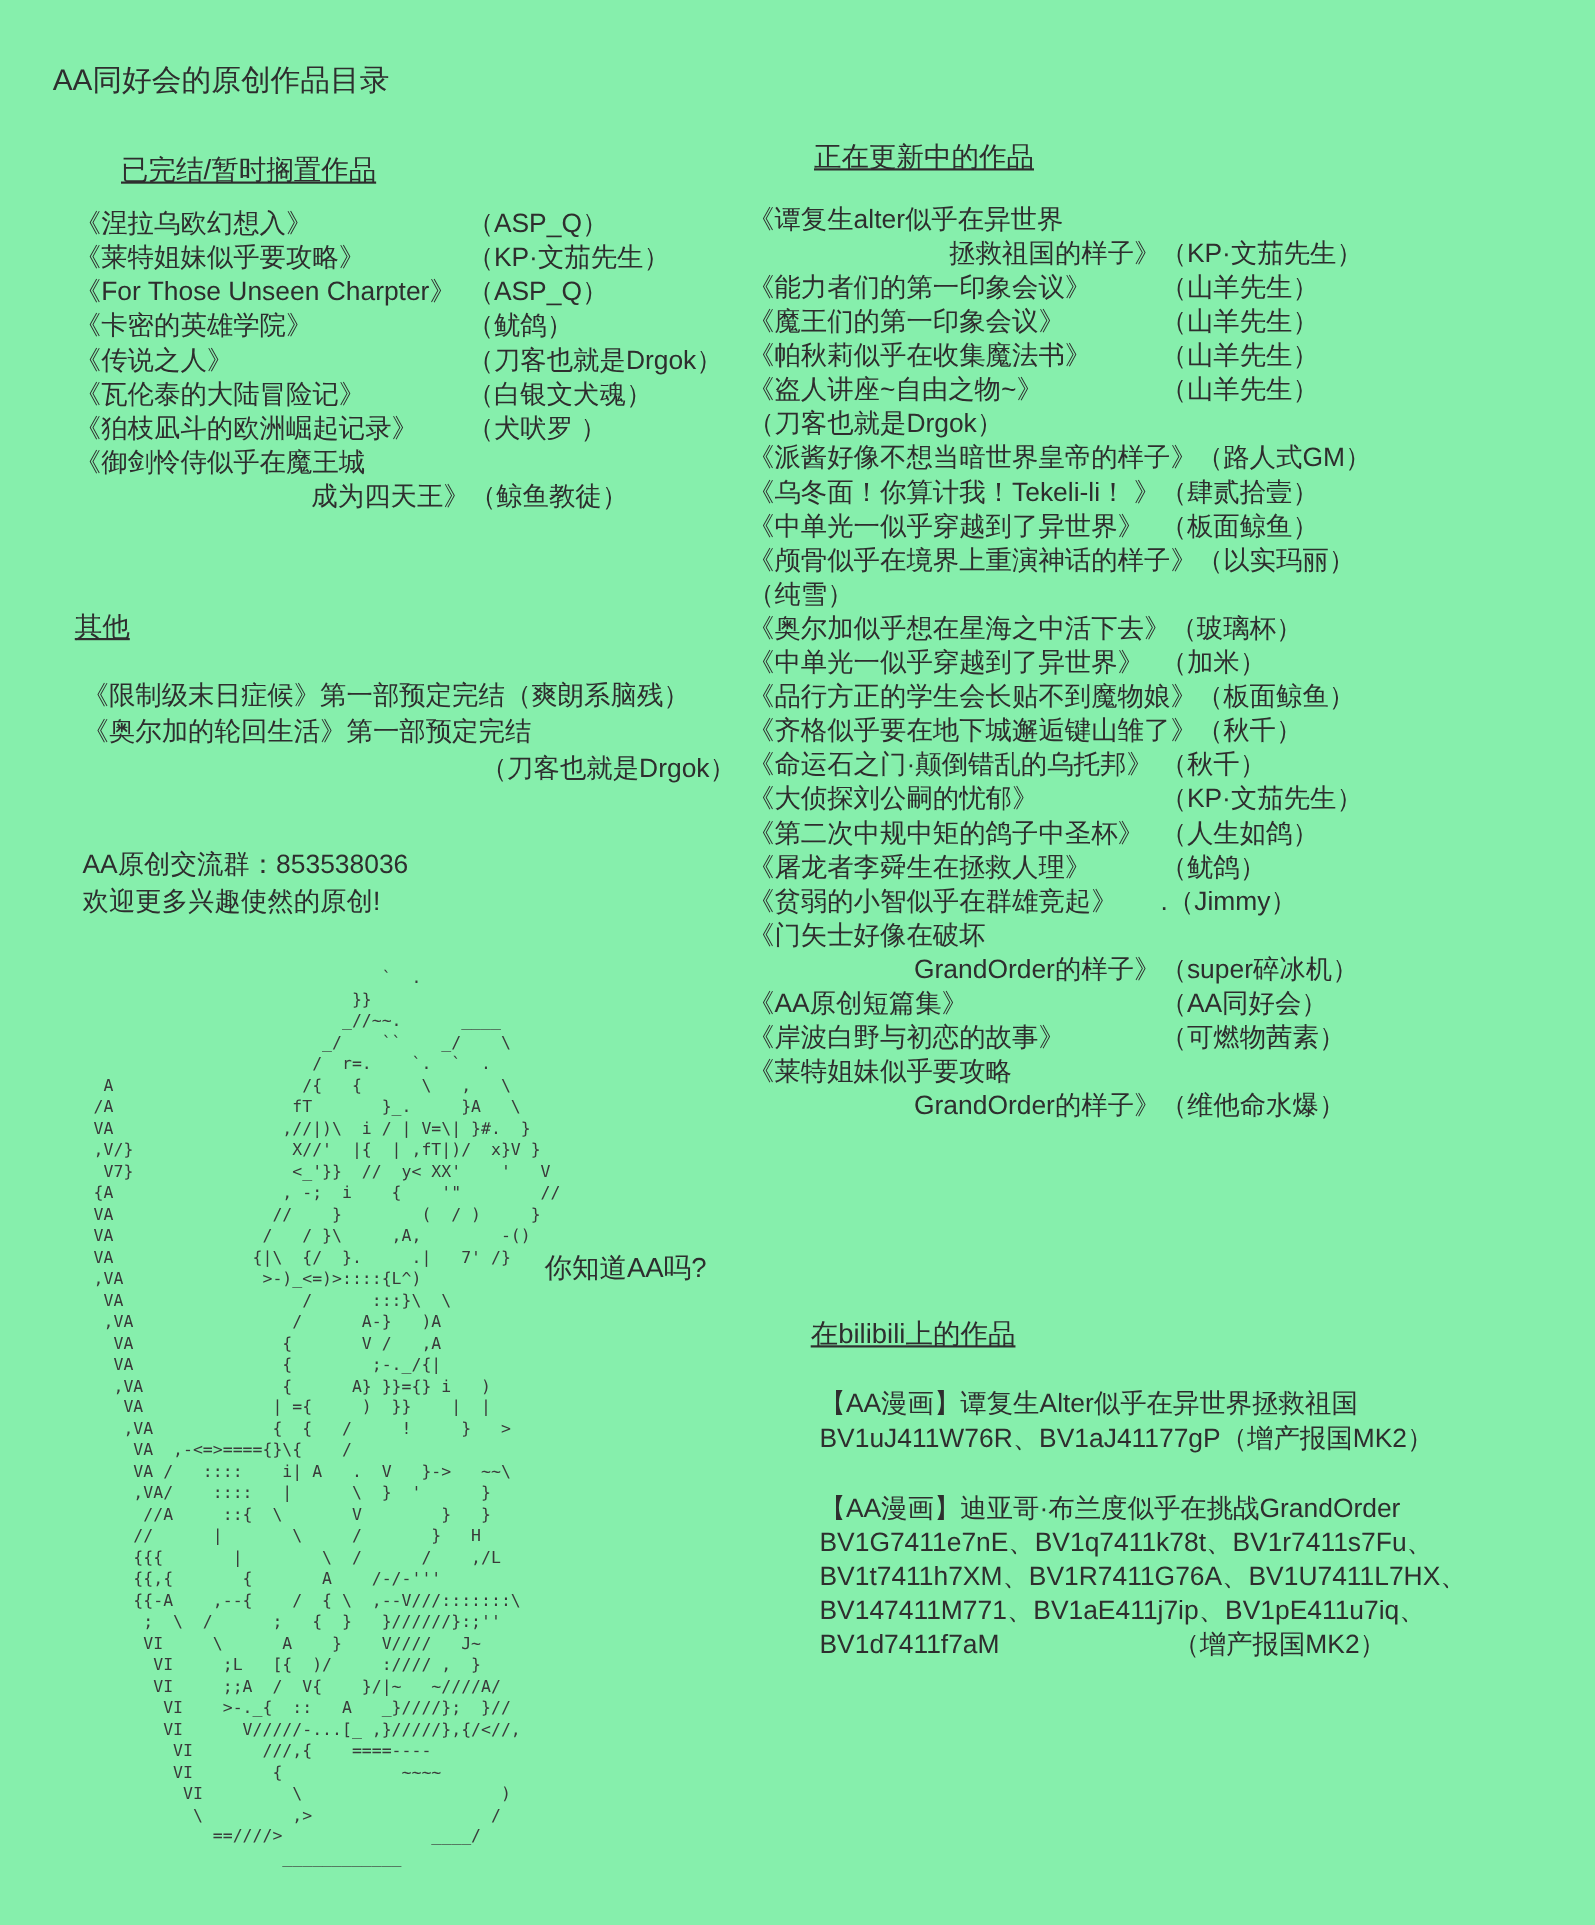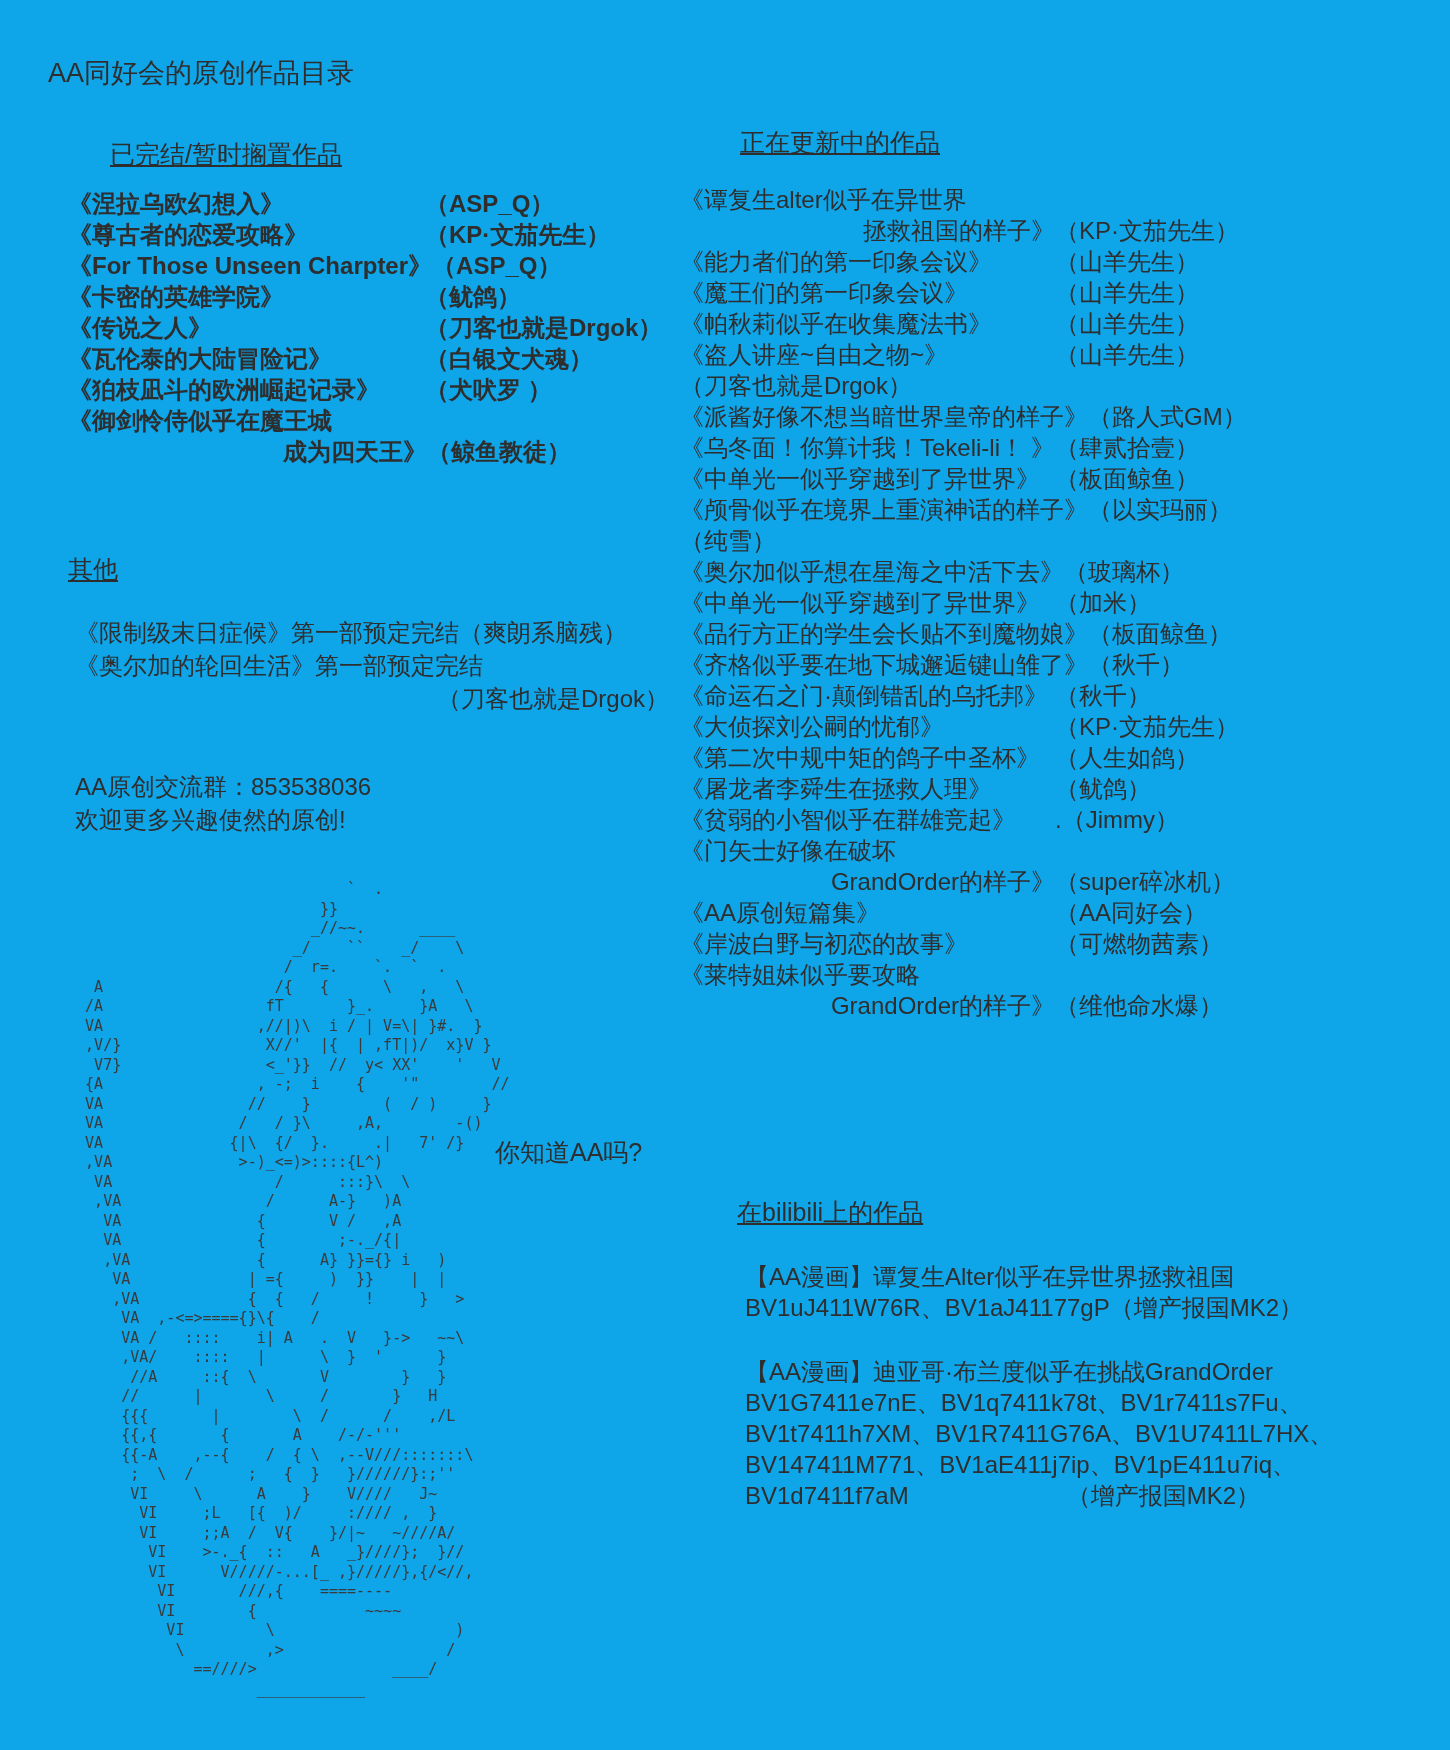--- a/index.html
+++ b/index.html
@@ -1,17 +1,17 @@
 <!DOCTYPE html>
 <html><head>
 <meta charset="utf-8">
 <style>
   html,body{margin:0;padding:0;background:#ffffff;}
   .page{
-    position:relative;width:1450px;height:1750px;background:#0ea5e9;
+    position:relative;width:1450px;height:1750px;background:#86efac;
     color:#2e2e2e;font-family:"Liberation Sans","DejaVu Sans",sans-serif;
     overflow:hidden;
   }
   .abs{position:absolute;}
   .fs27{font-size:27px;}
   .fs26{font-size:25px;text-decoration:underline;}
   .list .row{display:flex;height:31px;line-height:31px;font-size:24px;white-space:pre;}
   .list .t{min-width:357px;}
   .list .rt{min-width:375px;}
   .row.plain{display:block;}
@@ -29,26 +29,26 @@
 </style>
 </head>
 <body>
 
 <div class="page">
 
   <div class="abs fs27" style="left:48px;top:55px;">AA同好会的原创作品目录</div>
 
   <div class="abs fs26" style="left:110px;top:138px;">已完结/暂时搁置作品</div>
 
-  <div class="abs list" style="left:68px;top:188px;font-weight:bold;">
+  <div class="abs list" style="left:68px;top:188px;">
     <div class="row">
       <span class="t">《涅拉乌欧幻想入》</span><span>（ASP_Q）</span>
     </div>
     <div class="row">
-      <span class="t">《尊古者的恋爱攻略》</span><span>（KP·文茄先生）</span>
+      <span class="t">《莱特姐妹似乎要攻略》</span><span>（KP·文茄先生）</span>
     </div>
     <div class="row">
       <span class="t">《For Those Unseen Charpter》</span><span>（ASP_Q）</span>
     </div>
     <div class="row">
       <span class="t">《卡密的英雄学院》</span><span>（鱿鸽）</span>
     </div>
     <div class="row">
       <span class="t">《传说之人》</span><span>（刀客也就是Drgok）</span>
     </div>

